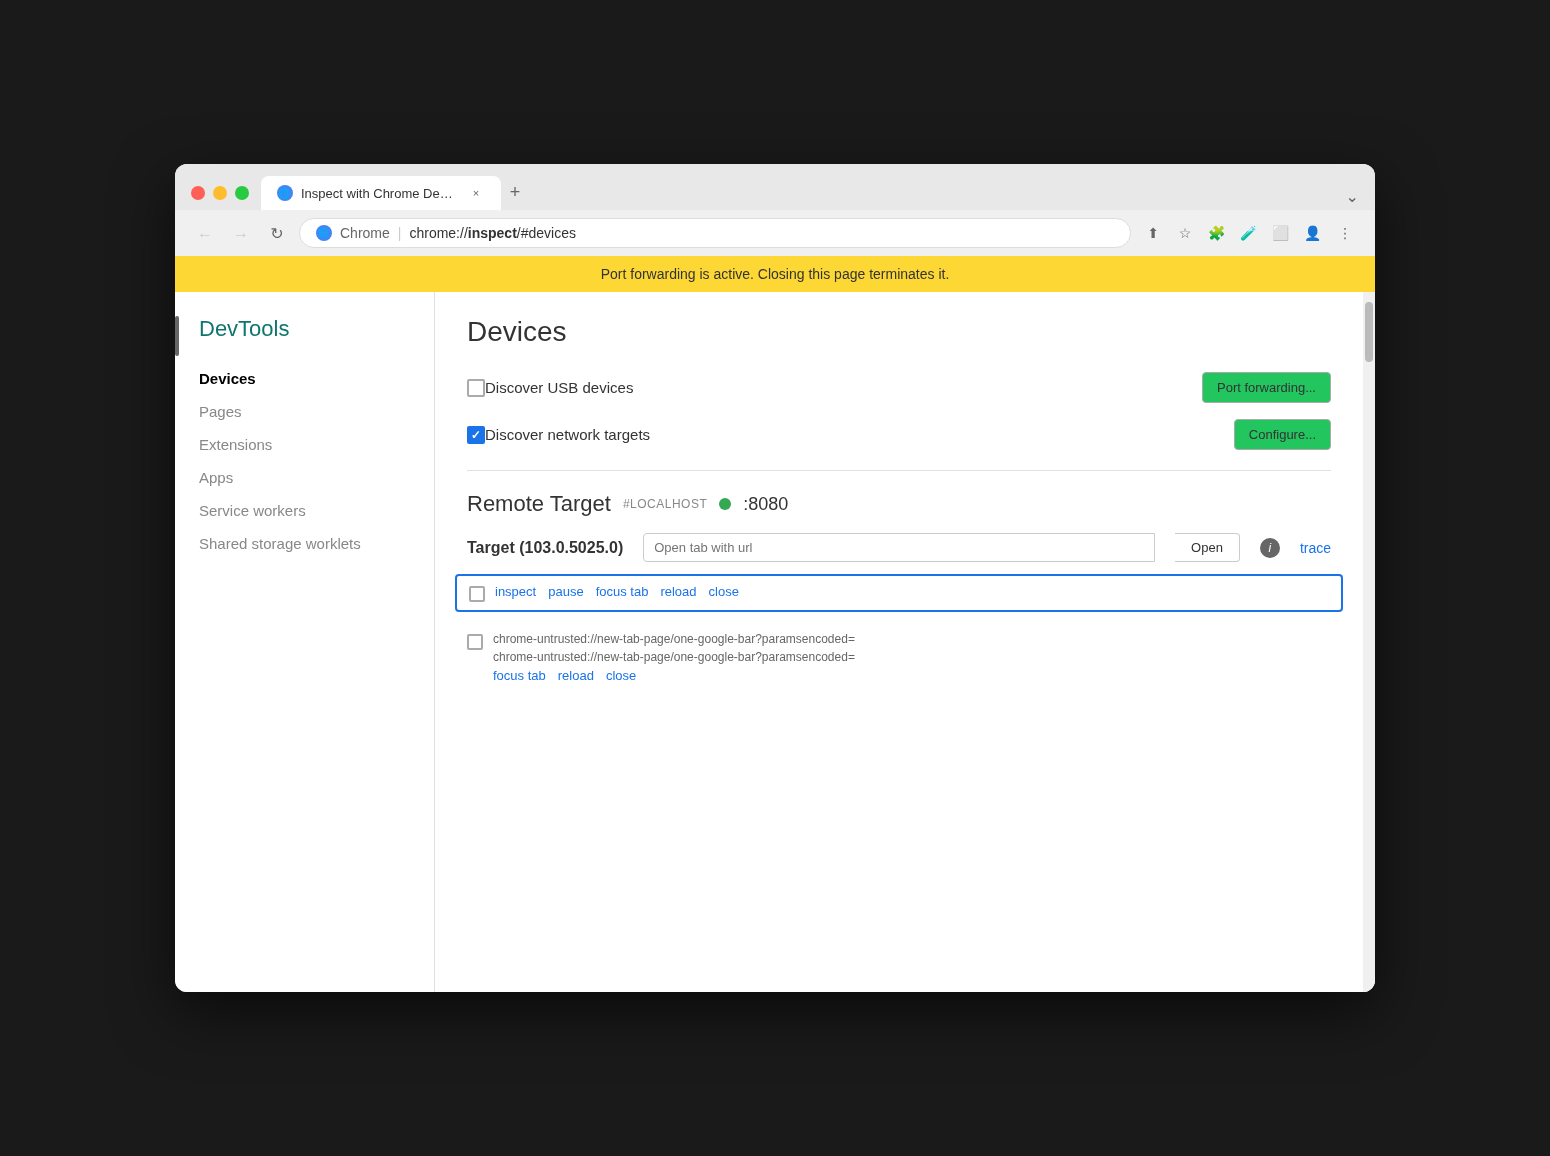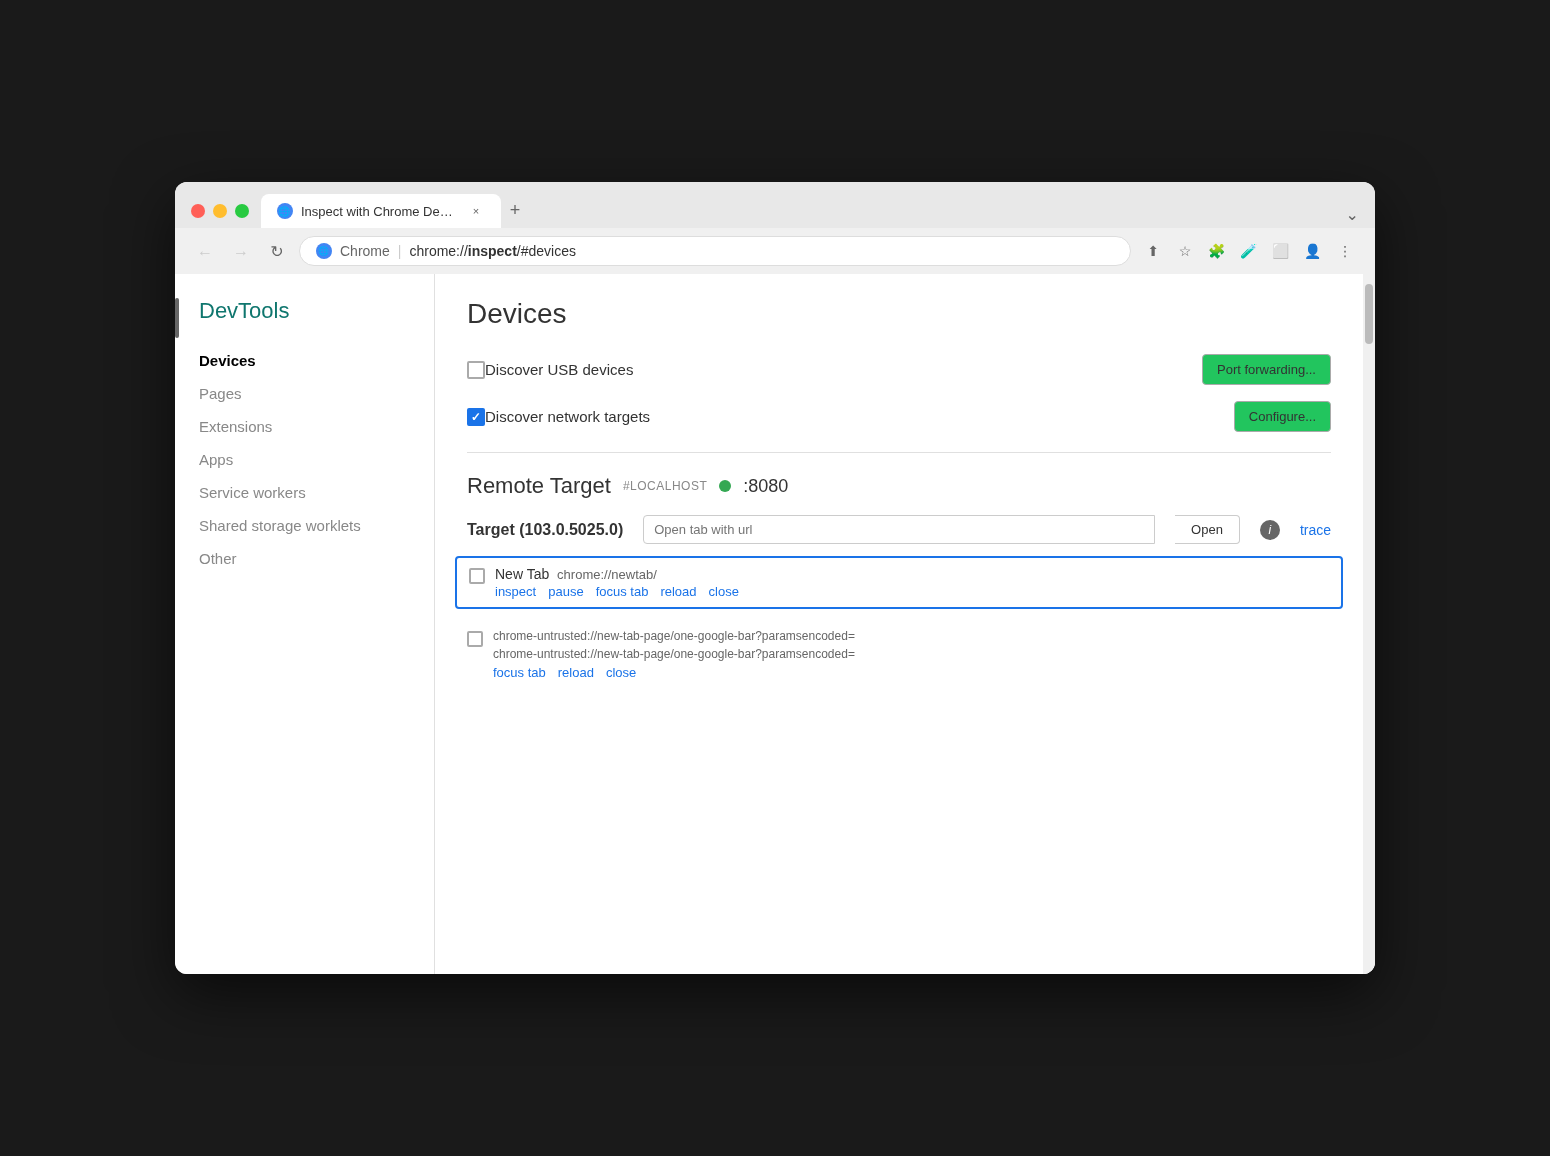--- a/index.html
+++ b/index.html
@@ -552,34 +552,36 @@
       <div class="addr-action-btn">⬆</div>
       <div class="addr-action-btn">☆</div>
       <div class="addr-action-btn">🧩</div>
       <div class="addr-action-btn" style="color:#1a73e8;">🧪</div>
       <div class="addr-action-btn">⬜</div>
       <div class="addr-action-btn">👤</div>
       <div class="addr-action-btn">⋮</div>
     </div>
   </div>
 
+  <div class="notification-bar">
+    <span>Port forwarding is active. Closing this page terminates it.</span>
+  </div>
 
   <div class="main-content">
 
     <div class="sidebar">
       <div class="sidebar-scroll-indicator"></div>
       <div class="devtools-title">DevTools</div>
       <ul class="sidebar-nav">
         <li class="sidebar-item active">Devices</li>
         <li class="sidebar-item">Pages</li>
         <li class="sidebar-item">Extensions</li>
         <li class="sidebar-item">Apps</li>
         <li class="sidebar-item">Service workers</li>
         <li class="sidebar-item">Shared storage worklets</li>
-        <li class="sidebar-item">Other</li>
       </ul>
     </div>
 
     <div class="content-area">
       <h1 class="page-title">Devices</h1>
 
       <div class="discover-row">
         <div class="discover-left">
           <div class="checkbox-custom"></div>
           <span class="discover-label">Discover USB devices</span>
@@ -610,24 +612,20 @@
           <span class="target-name">Target (103.0.5025.0)</span>
           <input type="text" class="url-input" placeholder="Open tab with url" style="">
           <button class="open-btn">Open</button>
           <div class="info-icon">i</div>
           <a class="trace-link">trace</a>
         </div>
 
         <div class="target-item highlighted">
           <div class="target-checkbox"></div>
           <div class="target-info">
-            <div class="target-item-title">
-              <span>New Tab</span>
-              <span style="color:#666; font-size:13px; margin-left:4px;">chrome://newtab/</span>
-            </div>
             <div class="target-actions">
               <a class="target-action-link">inspect</a>
               <a class="target-action-link">pause</a>
               <a class="target-action-link">focus tab</a>
               <a class="target-action-link">reload</a>
               <a class="target-action-link">close</a>
             </div>
           </div>
         </div>
 

